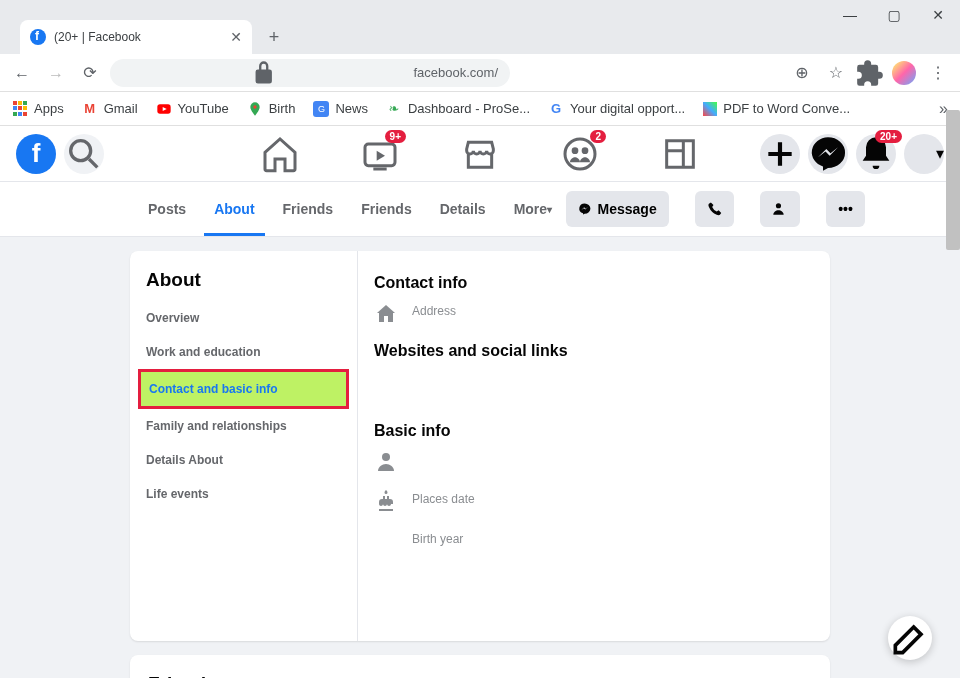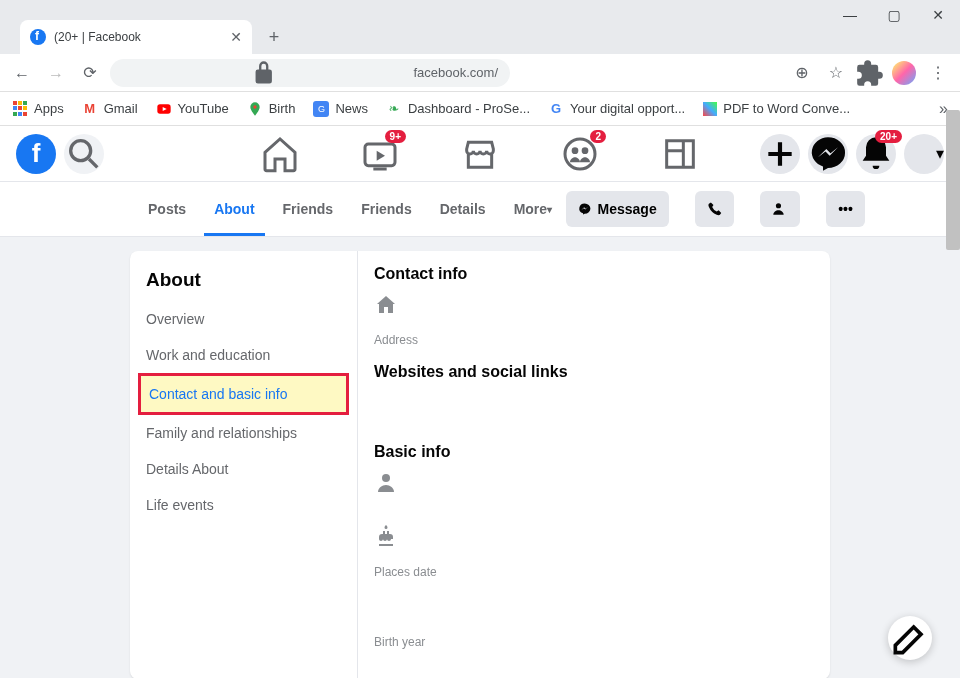--- a/index.html
+++ b/index.html
@@ -45,25 +45,25 @@
 .pn-more::after { content: " ▾"; font-size: 10px; }
 .pn-actions { margin-left: auto; display: flex; gap: 26px; }
 .pn-btn { background: #e4e6eb; border-radius: 6px; height: 36px; padding: 0 12px; display: flex; align-items: center; gap: 6px; font-size: 14px; font-weight: 600; cursor: pointer; }
 .pn-icon-btn { width: 44px; }
 
 .content { max-width: 700px; margin: 14px auto 0; }
 .card { background: #fff; border-radius: 8px; box-shadow: 0 1px 2px rgba(0,0,0,0.1); }
 .about-card { display: flex; min-height: 390px; }
 .about-side { width: 228px; border-right: 1px solid #e4e6eb; padding: 14px 8px; }
 .about-side h2 { font-size: 19px; color: #050505; padding: 4px 8px 10px; }
-.side-item { padding: 10px 8px; font-size: 14px; font-weight: 400; color: #65676b; border-radius: 6px; cursor: pointer; }
-.side-item.highlight { color: #1877f2; background: #fef9c3; border: 3px solid #e41e3f; border-radius: 0; }
-.about-main { flex: 1; padding: 14px 16px; }
+.side-item { padding: 10px 8px; font-size: 12px; font-weight: 700; color: #65676b; border-radius: 6px; cursor: pointer; }
+.side-item.highlight { color: #1877f2; background: #bef264; border: 3px solid #e41e3f; border-radius: 0; }
+.about-main { flex: 1; padding: 23px 16px; }
 .ci-heading { font-size: 16px; font-weight: 600; color: #050505; margin-bottom: 10px; }
-.ci-row { display: flex; align-items: flex-start; gap: 14px; margin-bottom: 16px; flex-direction: column; }
+.ci-row { display: flex; align-items: flex-start; gap: 14px; margin-bottom: 16px; }
 .ci-icon { width: 24px; height: 24px; color: #8a8d91; flex-shrink: 0; }
 .ci-sub { font-size: 12px; color: #8a8d91; margin-top: 2px; }
 .section-gap { height: 26px; }
 
 .friends-card { margin-top: 14px; padding: 18px; }
 .friends-card h2 { font-size: 19px; color: #050505; }
 
 .fab { position: absolute; bottom: 18px; right: 28px; width: 44px; height: 44px; border-radius: 50%; background: #fff; box-shadow: 0 2px 8px rgba(0,0,0,0.2); display: flex; align-items: center; justify-content: center; cursor: pointer; }
 .vscroll { position: absolute; right: 0; top: 110px; width: 14px; height: 140px; background: #c1c1c1; border-radius: 2px; }
 svg { width: 100%; height: 100%; }

